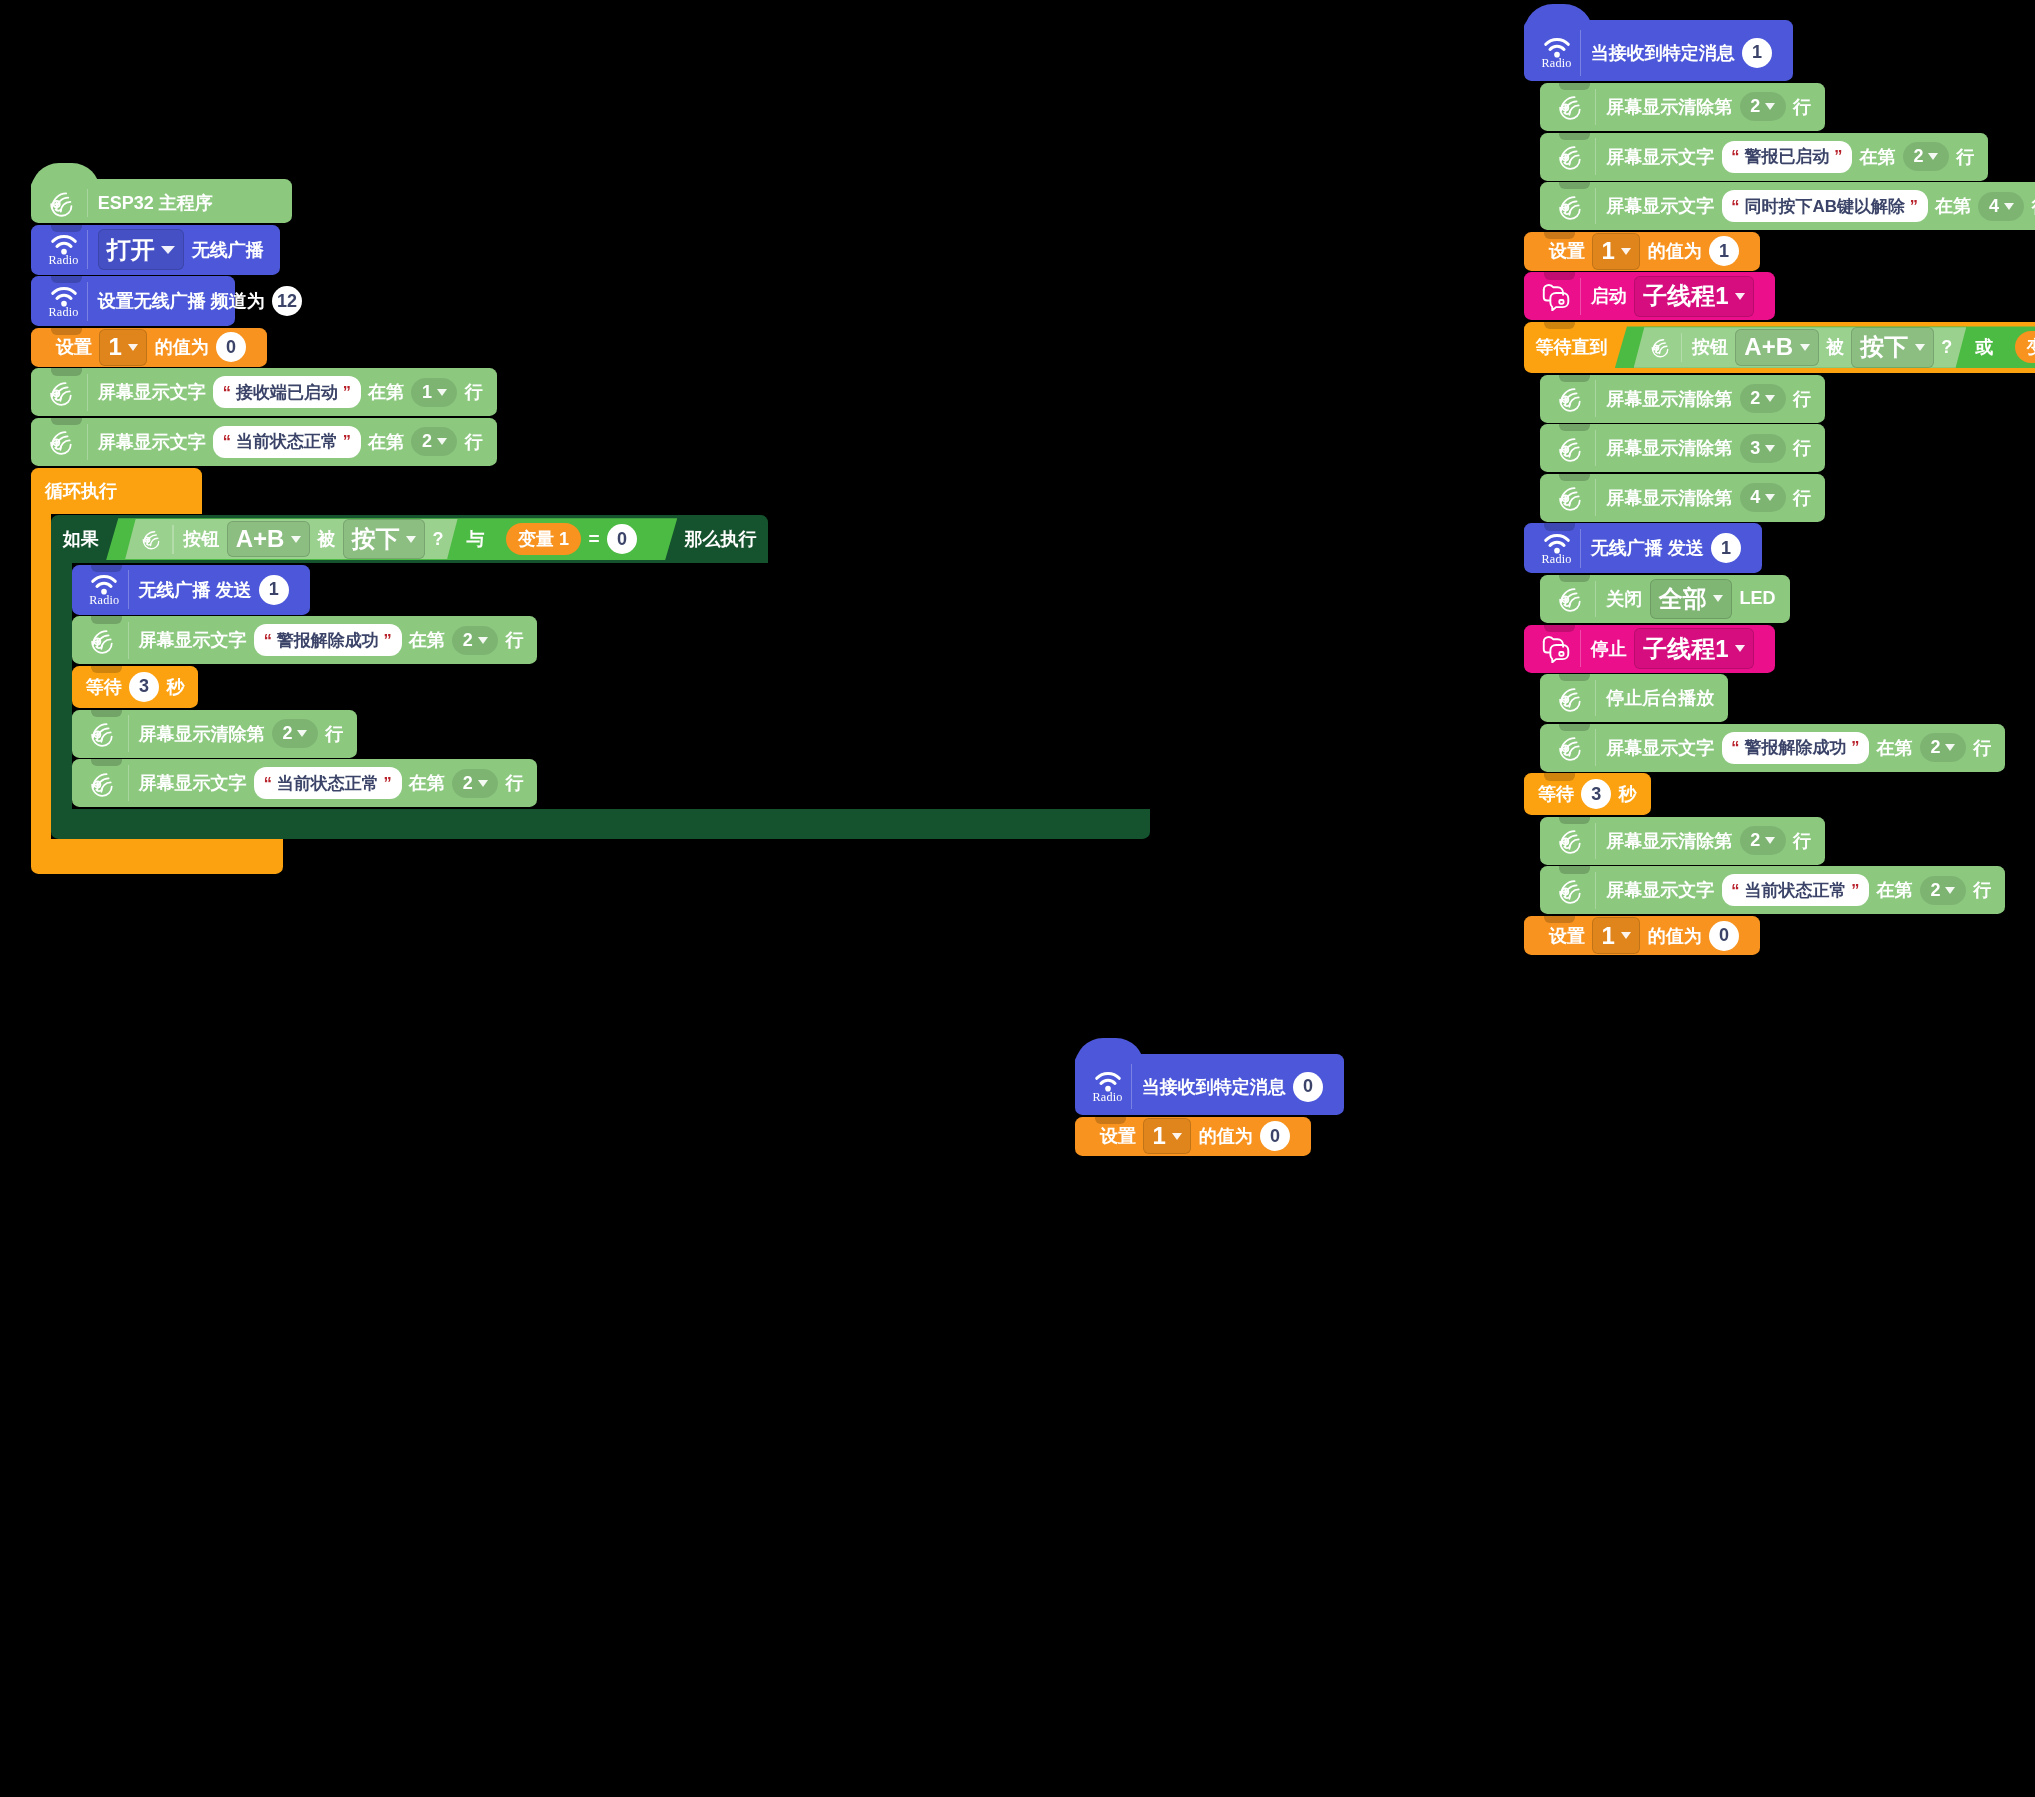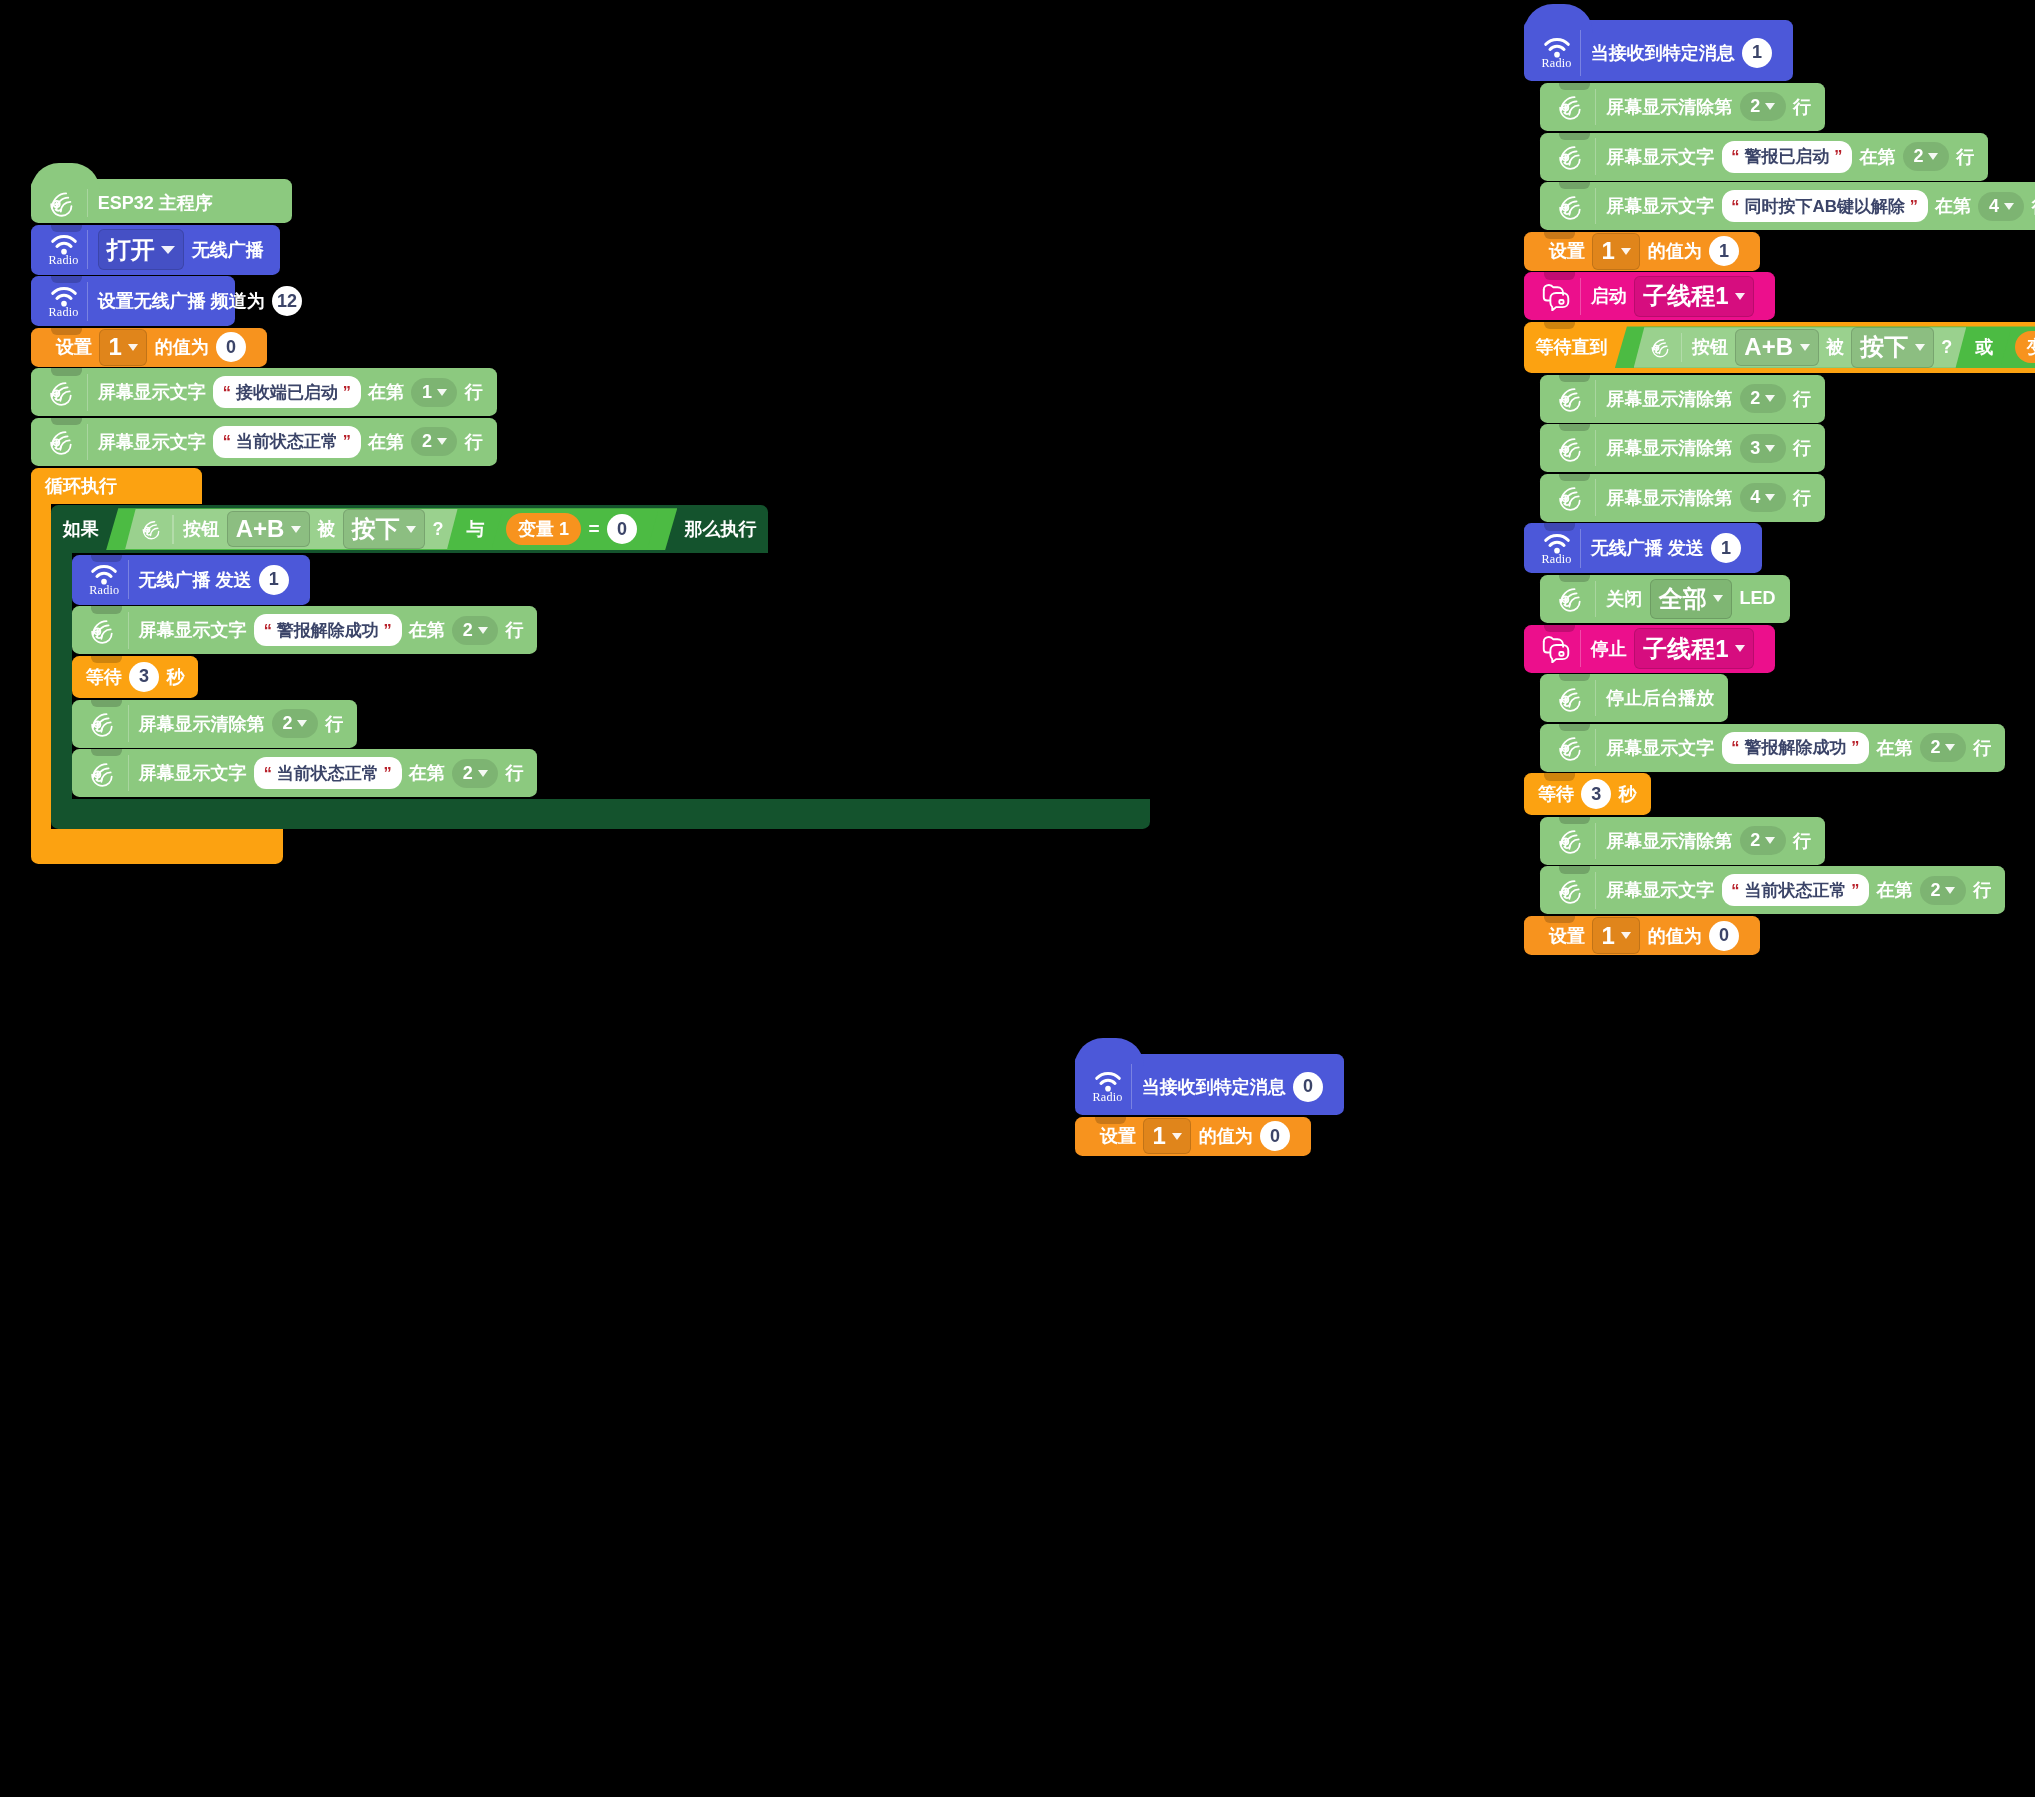--- a/index.html
+++ b/index.html
@@ -239,21 +239,21 @@
     </span>
     <span class="lbl">在第</span>
     <span class="fld-round">
       <span>2</span>
       <i class="caret caret-sm"></i>
     </span>
     <span class="lbl">行</span>
   </div>
 
   <div class="cblk c-loop">
-    <div class="chead" style="width:171px;height:36px;">
+    <div class="chead" style="width:171px;height:46px;">
       <span class="lbl">循环执行</span>
     </div>
     <div class="cbody">
       <div class="cspine"></div>
       <div class="cinner">
 
         <div class="cblk c-if">
           <div class="chead" style="border-radius:7.3px 7.3px 0 0;min-height:48px;padding:0 11.4px;">
             <span class="lbl">如果</span>
             <span class="hex hex-outer">

